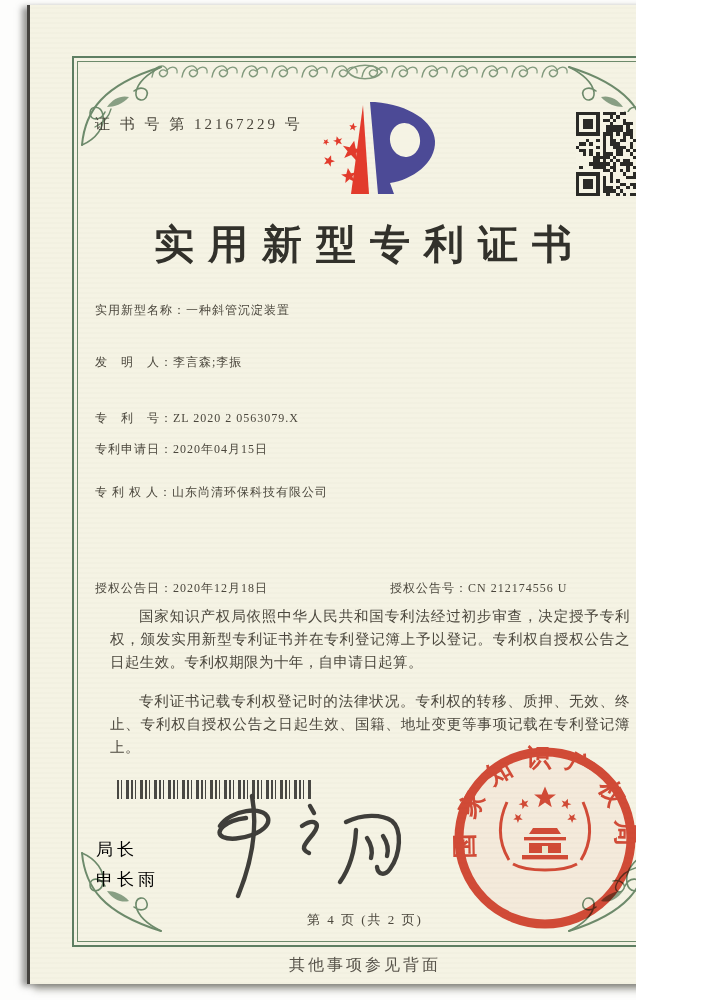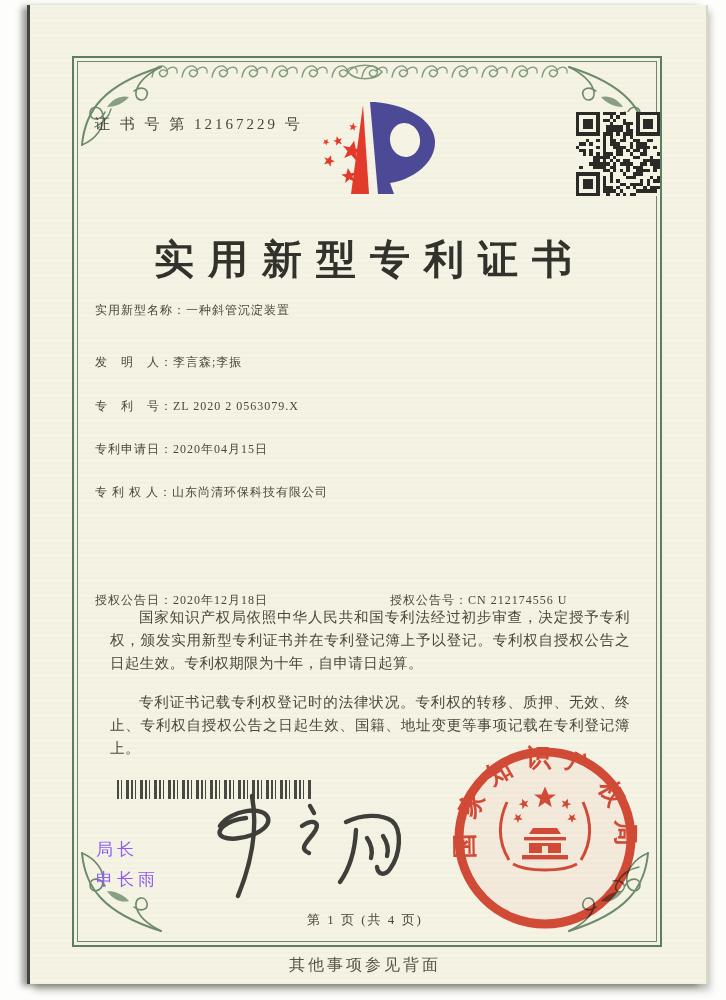--- a/index.html
+++ b/index.html
@@ -1,52 +1,52 @@
 <!DOCTYPE html>
 <html><head>
 <meta charset="utf-8">
 <style>
   html,body{margin:0;padding:0;background:#ffffff;}
-  #scan{position:relative;width:726px;height:1000px;background:#fdfdfc;overflow:hidden;
+  #scan{position:relative;width:636px;height:1000px;background:#fdfdfc;overflow:hidden;
         font-family:"Liberation Serif","DejaVu Serif",serif;}
   .paper{position:absolute;left:30px;top:5px;width:676px;height:979px;background:#f5f3e4;
          box-shadow:-3px 0 0 #45433f,-8px 2px 6px rgba(55,55,52,.5),
                     2px 0 0 #d9d6c6, 4px 6px 7px rgba(110,110,100,.45);}
   .paper::after{content:"";position:absolute;inset:0;
          background:repeating-linear-gradient(0deg,rgba(120,130,100,.025) 0 2px,transparent 2px 5px);}
   .frame{position:absolute;left:72px;top:56px;width:586px;height:887px;
          border:2px solid #5e7e62;}
   .frame::after{content:"";position:absolute;inset:3px;border:1px solid #6d8a6b;}
   .corner{position:absolute;width:86px;height:86px;}
   .corner svg{width:100%;height:100%;}
   .c-tl{left:77px;top:61px;}
   .c-tr{left:567px;top:61px;transform:scaleX(-1);}
   .c-bl{left:77px;top:851px;transform:scaleY(-1);}
   .c-br{left:567px;top:851px;transform:scale(-1,-1);}
   .topband{position:absolute;left:150px;top:59px;width:430px;height:26px;opacity:.85;}
   .cert-number{position:absolute;left:95px;top:115px;font-size:15px;letter-spacing:3px;color:#4a463c;}
   .logo{position:absolute;left:293px;top:97px;width:150px;height:100px;}
   .qr{position:absolute;left:576px;top:112px;width:84px;height:84px;}
-  .title{position:absolute;left:72px;top:232px;width:586px;text-align:center;
+  .title{position:absolute;left:72px;top:217px;width:586px;text-align:center;
          font-size:40px;font-weight:bold;letter-spacing:14px;padding-left:10px;box-sizing:border-box;
          color:#32312b;}
   .frow{position:absolute;left:95px;width:555px;font-size:12px;color:#4a463c;white-space:nowrap;}
   .flabel{letter-spacing:1px;}
   .fvalue{letter-spacing:1px;}
-  .r1{top:302px;} .r2{top:354px;} .r3{top:398px;} .r4{top:441px;}
-  .r5{top:484px;} .r6{top:522px;} .r7{top:592px;}
+  .r1{top:302px;} .r2{top:354px;} .r3{top:410px;} .r4{top:441px;}
+  .r5{top:484px;} .r6{top:522px;} .r7{top:580px;}
   .grant-no{position:absolute;left:295px;top:0;}
   .paras{position:absolute;left:94px;top:590px;width:552px;font-size:14.5px;line-height:23px;
          color:#4b473d;text-align:justify;letter-spacing:.4px;}
-  .paras p{margin:16px;text-indent:2em;}
+  .paras p{margin:16px;text-indent:2em;font-family:Liberation Mono, monospace;}
   .barcode{position:absolute;left:117px;top:780px;width:195px;height:19px;opacity:.85;
          background:repeating-linear-gradient(90deg,#2c2b28 0 2px,transparent 2px 4px,
            #2c2b28 4px 5px,transparent 5px 9px,#2c2b28 9px 12px,transparent 12px 14px);
          filter:blur(.3px);}
-  .director{position:absolute;left:96px;color:#8b5cf6;font-size:17px;letter-spacing:4px;}
+  .director{position:absolute;left:96px;color:#000000;font-size:17px;letter-spacing:4px;}
   .d1{top:838px;} .d2{top:868px;}
   .sig{position:absolute;left:190px;top:790px;width:230px;height:112px;}
   .seal{position:absolute;left:447px;top:740px;width:196px;height:196px;opacity:.93;
         mix-blend-mode:multiply;}
   .seal-date{position:absolute;left:447px;top:897px;width:196px;text-align:center;
         font-size:15px;color:#8c2f1e;letter-spacing:1px;font-weight:bold;mix-blend-mode:multiply;}
   .pageno{position:absolute;left:72px;top:911px;width:586px;text-align:center;
         font-size:13px;color:#4b473d;letter-spacing:2px;}
   .backnote{position:absolute;left:72px;top:955px;width:586px;text-align:center;
         font-size:16px;color:#57534a;letter-spacing:3px;}
@@ -221,15 +221,15 @@
       <rect x="77" y="97" width="42" height="3.4"></rect>
       <rect x="82" y="103" width="32" height="10"></rect>
       <rect x="95" y="106" width="6" height="7" fill="#f5f3e4"></rect>
       <rect x="75" y="115" width="46" height="4.4"></rect>
       <path d="M60,62 C51,82 51,102 62,120" stroke="#d8402e" stroke-width="3" fill="none"></path>
       <path d="M136,62 C145,82 145,102 134,120" stroke="#d8402e" stroke-width="3" fill="none"></path>
       <path d="M66,124 C80,132 116,132 130,124" stroke="#d8402e" stroke-width="3" fill="none"></path>
     </g>
   </svg>
 
-  <div class="pageno">第 1 页 (共 4 页)</div>
+  <div class="pageno">第 4 页 (共 2 页)</div>
   <div class="backnote">其他事项参见背面</div>
 </div>
 
 </body></html>

